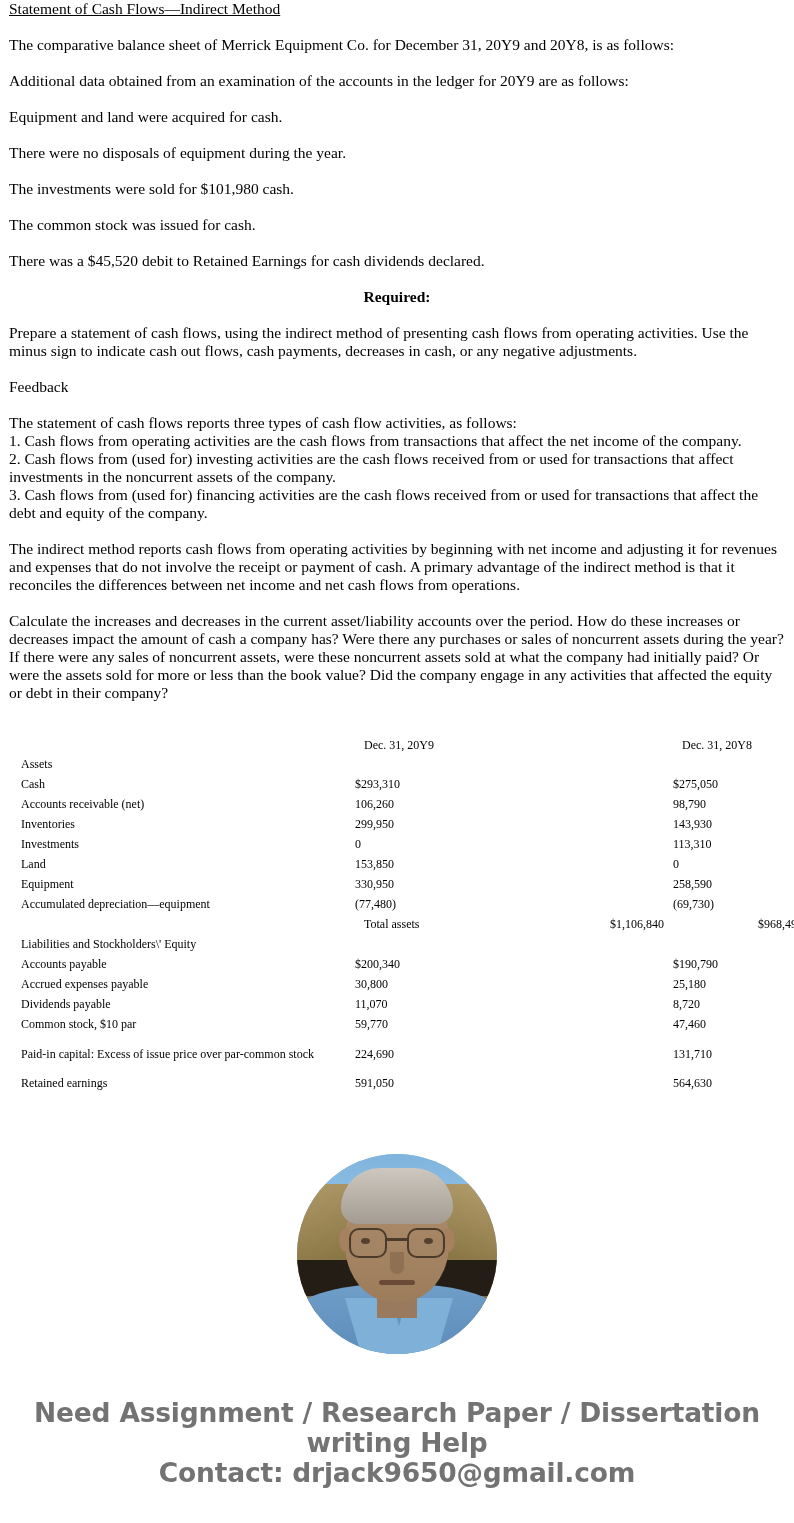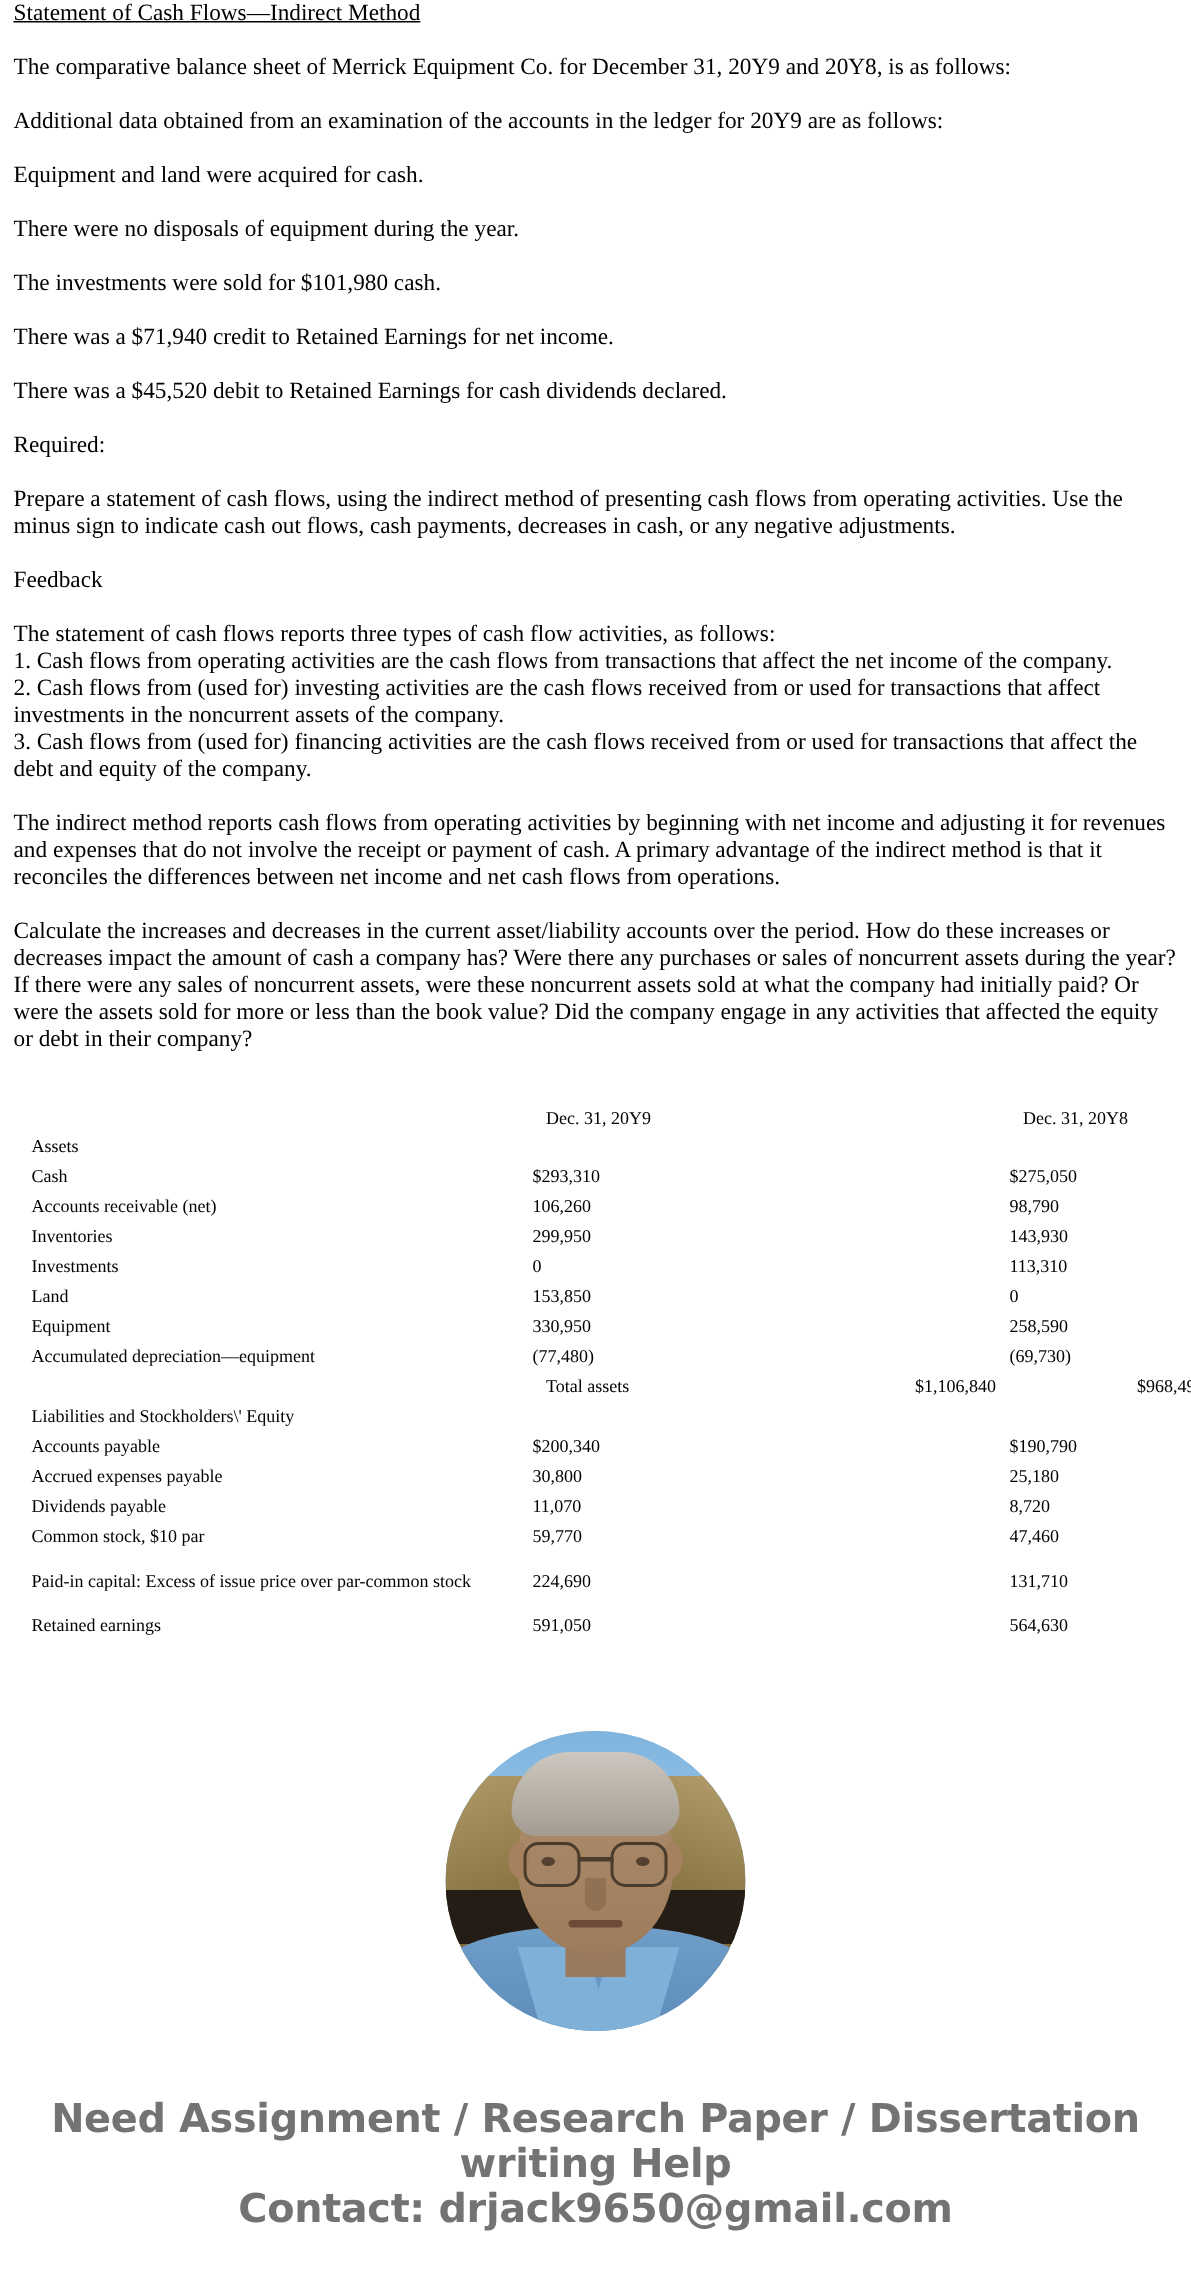--- a/index.html
+++ b/index.html
@@ -29,22 +29,23 @@
     line-height: 18px;
   }
   .prose p {
     margin: 0 0 18px 0;
   }
   .lead-title {
     margin: 0 0 18px 0;
     text-decoration: underline;
   }
   .required-head {
-    font-weight: normal;
+    font-weight: bold;
     margin: 0 0 16px 0;
+    text-align: center;
   }
   table.bs {
     border-collapse: collapse;
     width: 794px;
     table-layout: fixed;
     font-size: 12px;
     margin-left: 21px;
   }
   table.bs col.c1 { width: 334px; }
   table.bs col.c2 { width: 226px; }
@@ -267,21 +268,21 @@
 
 <div class="page">
 
   <div class="prose">
     <p class="lead-title">Statement of Cash Flows—Indirect Method</p>
     <p>The comparative balance sheet of Merrick Equipment Co. for December 31, 20Y9 and 20Y8, is as follows:</p>
     <p>Additional data obtained from an examination of the accounts in the ledger for 20Y9 are as follows:</p>
     <p>Equipment and land were acquired for cash.</p>
     <p>There were no disposals of equipment during the year.</p>
     <p>The investments were sold for $101,980 cash.</p>
-    <p>There was a $71,940 credit to Retained Earnings for net income.</p>
+    <p>The common stock was issued for cash.</p>
     <p>There was a $45,520 debit to Retained Earnings for cash dividends declared.</p>
 
     <p class="required-head">Required:</p>
     <p>Prepare a statement of cash flows, using the indirect method of presenting cash flows from operating activities. Use the minus sign to indicate cash out flows, cash payments, decreases in cash, or any negative adjustments.</p>
 
     <p>Feedback</p>
     <p style="white-space: pre-line;">The statement of cash flows reports three types of cash flow activities, as follows:
 1. Cash flows from operating activities are the cash flows from transactions that affect the net income of the company.
 2. Cash flows from (used for) investing activities are the cash flows received from or used for transactions that affect investments in the noncurrent assets of the company.
 3. Cash flows from (used for) financing activities are the cash flows received from or used for transactions that affect the debt and equity of the company.</p>

